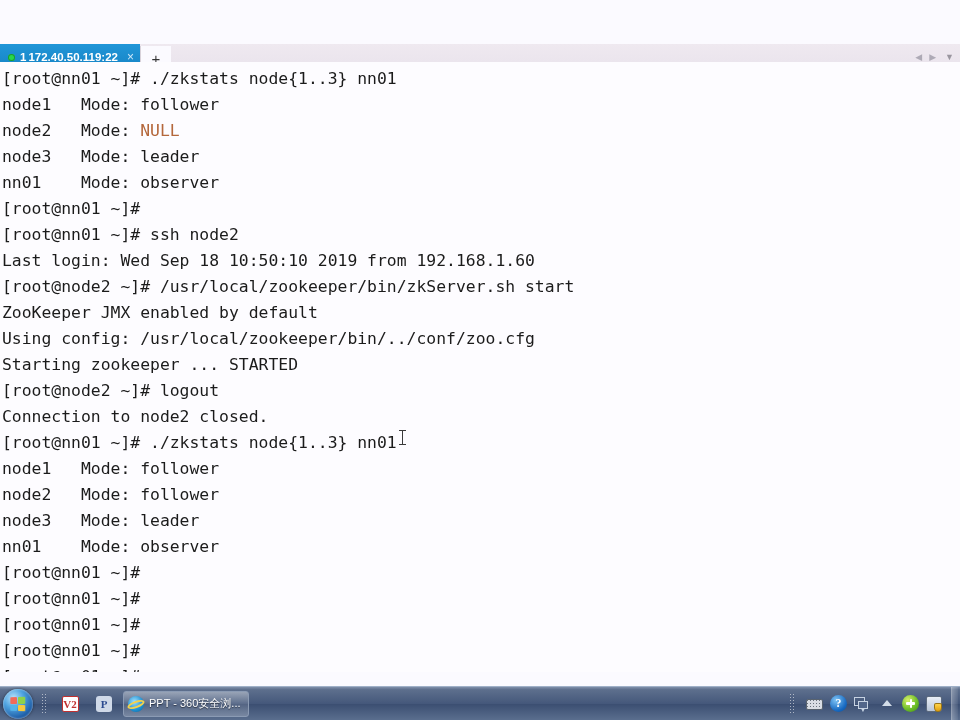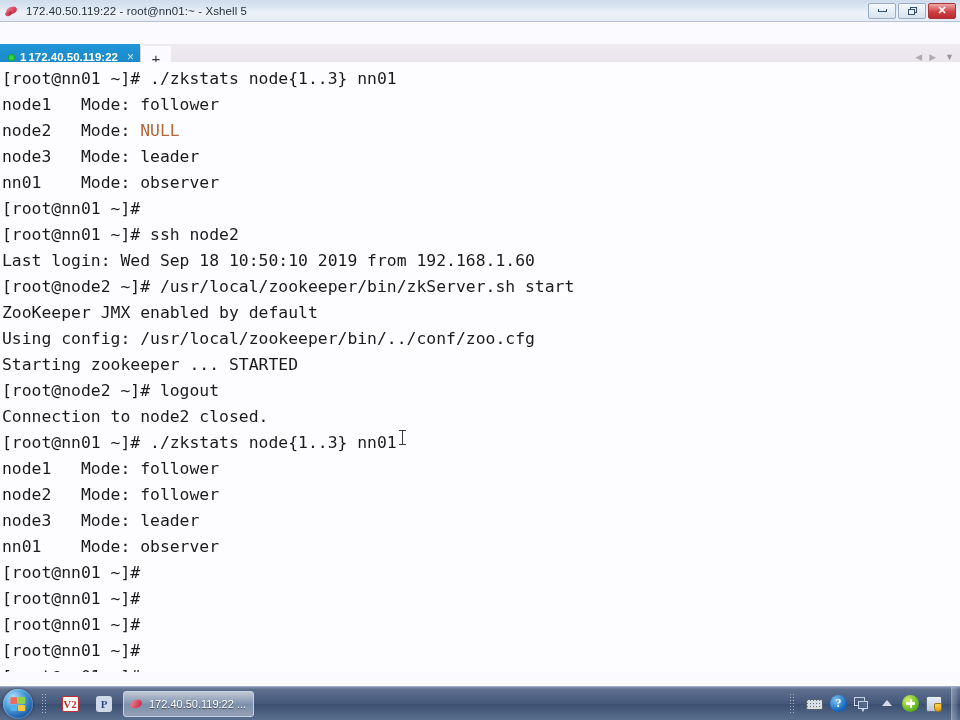--- a/index.html
+++ b/index.html
@@ -330,42 +330,20 @@
     width: 6px; height: 34px; margin-left: 4px;
     background: linear-gradient(to right, rgba(255,255,255,.28), rgba(255,255,255,.06));
     border-left: 1px solid rgba(255,255,255,.35);
   }
 </style>
 </head>
 <body>
 
 <div id="app">
 
-  <div class="titlebar">
-    <div class="tb-icon">
-      <div class="blob1"></div>
-        <div class="blob2"></div>
-    </div>
-    <div class="tb-title">172.40.50.119:22 - root@nn01:~ - Xshell 5</div>
-    <div class="tb-spacer"></div>
-    <div class="win-btns">
-      <div class="win-btn">
-          <div class="glyph-min"></div>
-        </div>
-      <div class="win-btn">
-          <div class="glyph-max">
-            <i class="a"></i>
-            <i class="b"></i>
-          </div>
-        </div>
-      <div class="win-btn close">
-          <span class="glyph-close">✕</span>
-        </div>
-    </div>
-  </div>
 
 
   <div class="tabbar">
     <div class="tab">
       <div class="tab-dot"></div>
       <span class="tab-num">1</span>
       <span class="tab-label">172.40.50.119:22</span>
       <span class="tab-close">×</span>
     </div>
     <div class="tab-plus">+</div>
@@ -397,25 +375,23 @@
       </div>
     </div>
     <div class="tb-grip2"></div>
     <div class="ql-icon">
       <div class="ql-v2">V2</div>
     </div>
     <div class="ql-icon">
       <div class="ql-p">P</div>
     </div>
 
-    <div class="task-btn active">
-      <div class="task-ico ico-xs">
-          <div class="b1"></div>
-        </div>
-      <div class="task-txt">172.40.50.119:22 ...</div>
+    <div class="task-btn">
+      <div class="task-ico ico-ie"></div>
+      <div class="task-txt">PPT - 360安全浏...</div>
     </div>
 
     <div class="tray-spacer"></div>
     <div class="tray">
       <div class="tray-grip"></div>
       <div class="tray-ico">
           <div class="ico-kbd"></div>
         </div>
       <div class="tray-ico">
           <div class="ico-help">?</div>

